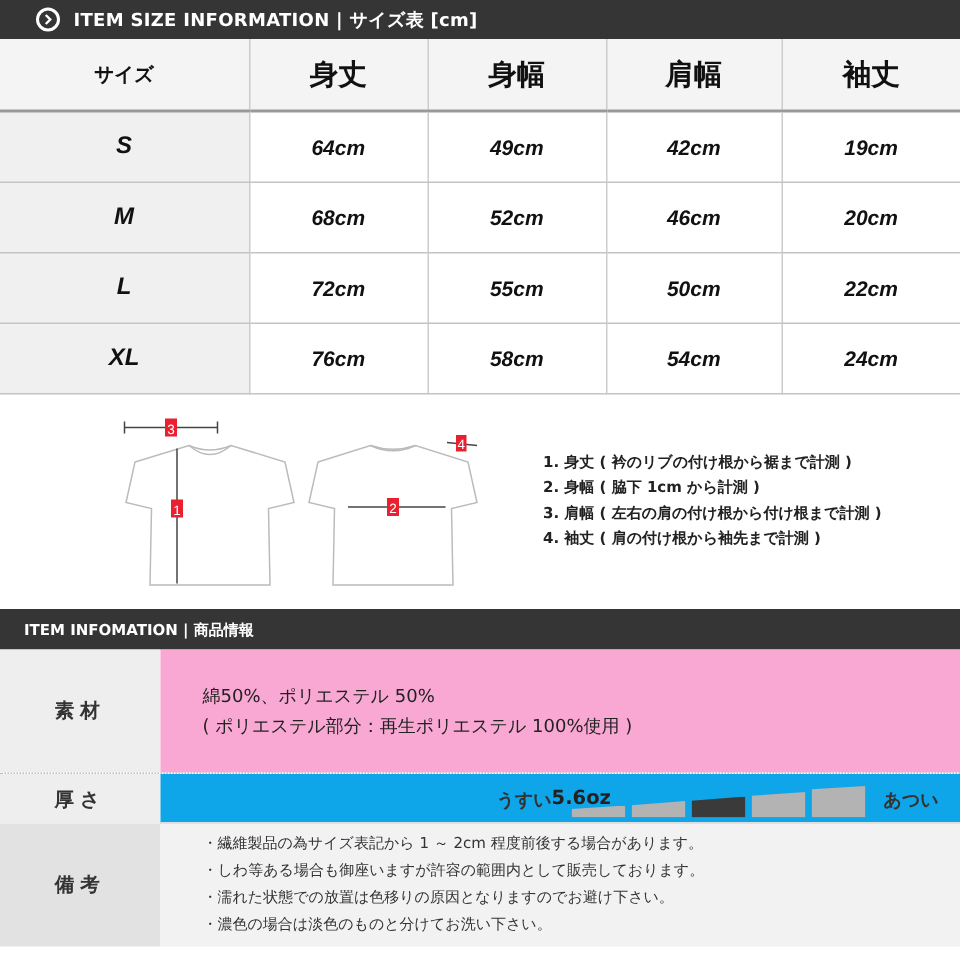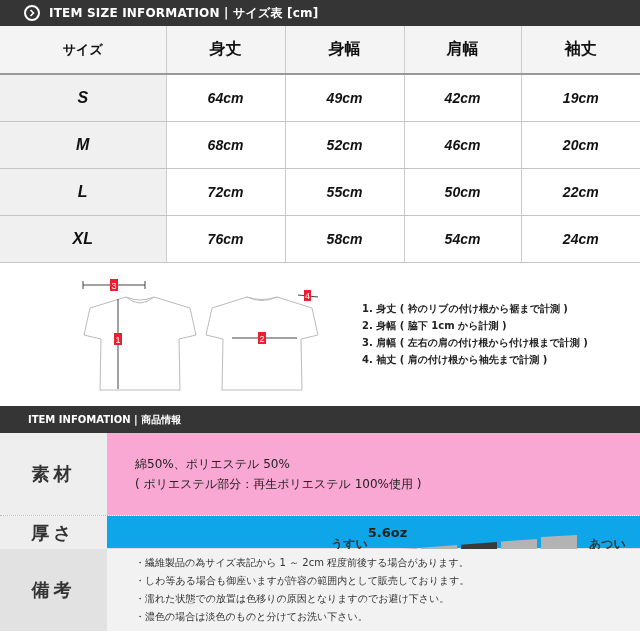--- a/index.html
+++ b/index.html
@@ -10,46 +10,46 @@
          color: #fff; display: flex; align-items: center; font-weight: bold; }
   .bar.top { top: 0; height: 26px; padding-left: 24px; font-size: 12px; letter-spacing: 0.2px; }
   .bar .circle { width: 16px; height: 16px; border: 2px solid #fff; border-radius: 50%;
                  display: inline-flex; align-items: center; justify-content: center; margin-right: 9px; }
   .bar .circle svg { width: 8px; height: 8px; }
 
   table.size { position: absolute; top: 26px; left: 0; width: 640px; border-collapse: collapse;
                font-family: "Liberation Sans", sans-serif; font-weight: bold; }
   table.size td { border-right: 1px solid #ccc; border-bottom: 1px solid #c4c4c4; text-align: center;
                   height: 47px; font-size: 14px; color: #111; background: #fff; }
-  table.size tr:first-child td { height: 48px; background: #f4f4f4; font-size: 16px; border-bottom: 2px solid #999; }
+  table.size tr:first-child td { height: 48px; background: #f4f4f4; font-size: 19px; border-bottom: 2px solid #999; }
   table.size td:first-child { width: 166px; background: #f0f0f0; font-style: italic; font-size: 16px; }
   table.size tr:first-child td:first-child { font-style: normal; font-size: 13px; }
   table.size td.val { font-style: italic; }
   table.size td:last-child { border-right: none; }
   table.size td.c1 { width: 119px; } table.size td.c2 { width: 119px; }
   table.size td.c3 { width: 117px; }
 
   .diagram { position: absolute; top: 275px; left: 82px; width: 250px; height: 120px; }
   .legend { position: absolute; top: 300px; left: 362px; font-size: 10px; font-weight: bold; line-height: 17px; color: #222; }
 
-  .bar.info { top: 406px; height: 27px; padding-left: 28px; font-size: 10px; }
+  .bar.info { top: 406px; height: 27px; padding-left: 16px; font-size: 10px; }
 
   .row { position: absolute; left: 0; width: 640px; display: flex; }
   .row .label { width: 107px; display: flex; align-items: center; justify-content: center;
-                font-size: 18px; font-weight: bold; letter-spacing: 4px; color: #333; background: #eeeeee; }
+                font-size: 13px; font-weight: bold; letter-spacing: 4px; color: #333; background: #eeeeee; }
   .row .content { flex: 1; padding-left: 28px; display: flex; flex-direction: column; justify-content: center; }
   .row.material { top: 433px; height: 82px; }
   .row.material .content { font-size: 12px; line-height: 20px; background: #f9a8d4; }
   .row.thickness { top: 515px; height: 34px; border-top: 1px dotted #bbb; }
   .row.thickness .content { flex-direction: row; align-items: center; font-size: 13px; font-weight: bold; background: #0ea5e9; border-bottom: 1px solid #ddd; }
   .row.notes { top: 549px; height: 82px; }
   .row.notes .label { background: #e2e2e2; }
   .row.notes .content { background: #f2f2f2; font-size: 10px; line-height: 18px; color: #333; }
 
-  .scale { position: absolute; left: 331px; top: 530px; width: 300px; height: 28px; }
+  .scale { position: absolute; left: 331px; top: 519px; width: 300px; height: 28px; }
   .scale .lbl { position: absolute; top: 6px; font-size: 12px; font-weight: bold; color: #333; }
   .scale .seg { position: absolute; bottom: 2px; width: 36px; background: #b3b3b3; }
   .scale .seg.active { background: #3a3a3a; }
 </style>
 </head>
 <body>
 
 <div class="bar top">
   <span class="circle">
     <svg viewBox="0 0 8 8">

